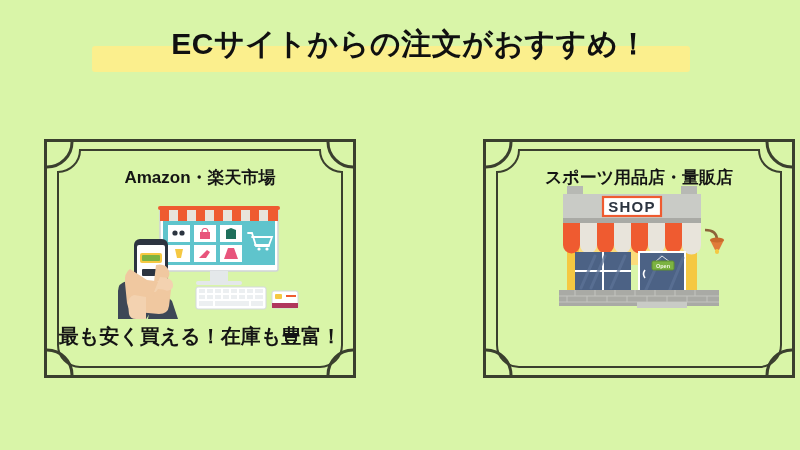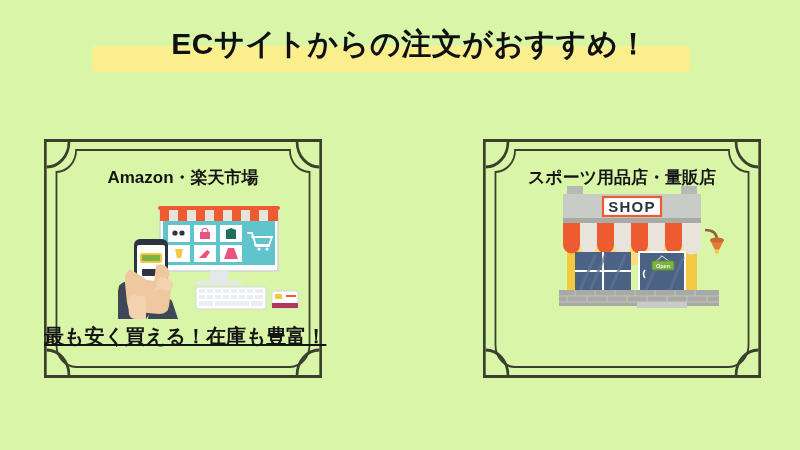--- a/index.html
+++ b/index.html
@@ -30,21 +30,21 @@
     letter-spacing:0.5px;
     line-height:52px;
     white-space:nowrap;
     padding-left:20px;
   }
 
   
   .card {
     position:absolute;
     top:139px;
-    width:278px;
+    width:312px;
     height:239px;
   }
   #card-left  { left:44px; }
   #card-right { left:443px;margin-left:40px; }
 
   .card-frame { position:absolute; inset:0; }
   .card-frame svg { display:block; width:100%; height:100%; }
 
   .card-heading {
     position:absolute;
@@ -56,21 +56,20 @@
     white-space:nowrap;
   }
   .card-caption {
     position:absolute;
     left:0; bottom:28px; width:100%;
     text-align:center;
     font-size:20px;
     font-weight:bold;
     color:#141414;
     white-space:nowrap;
-    text-decoration:underline;
   }
 
   .illus { position:absolute; }
   #illus-ec   { left:56px; top:60px; width:200px; height:120px; }
   #illus-shop { left:62px; top:39px; width:190px; height:130px; }
   .illus svg { display:block; width:100%; height:100%; }
 </style>
 </head>
 <body>
 

